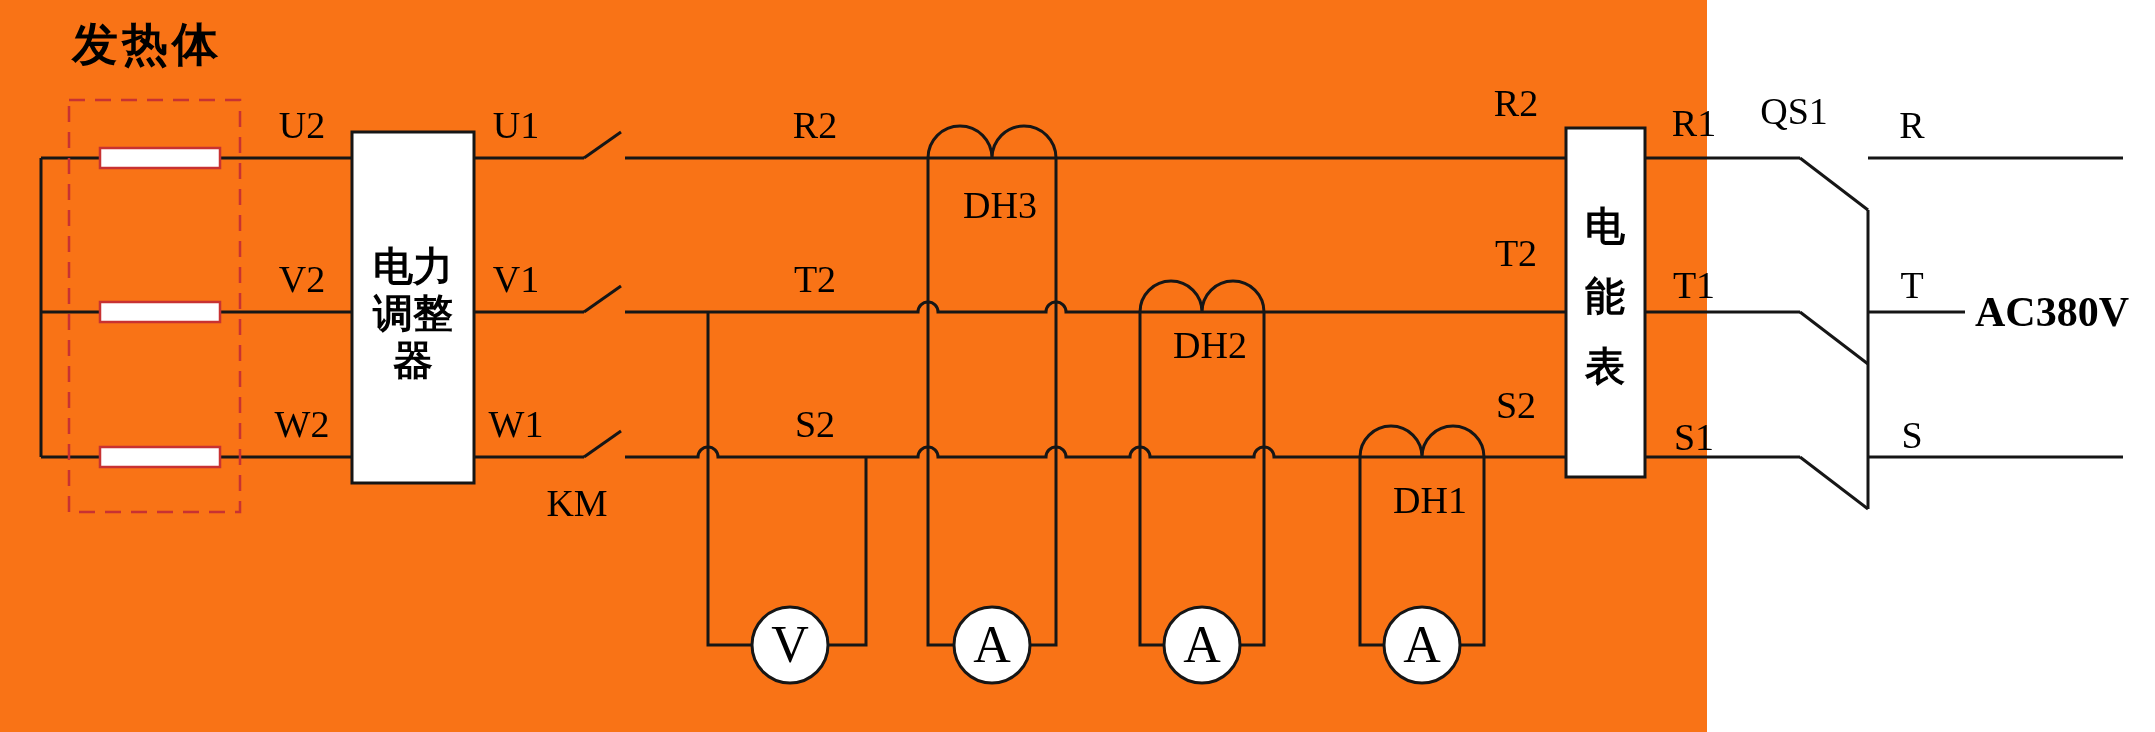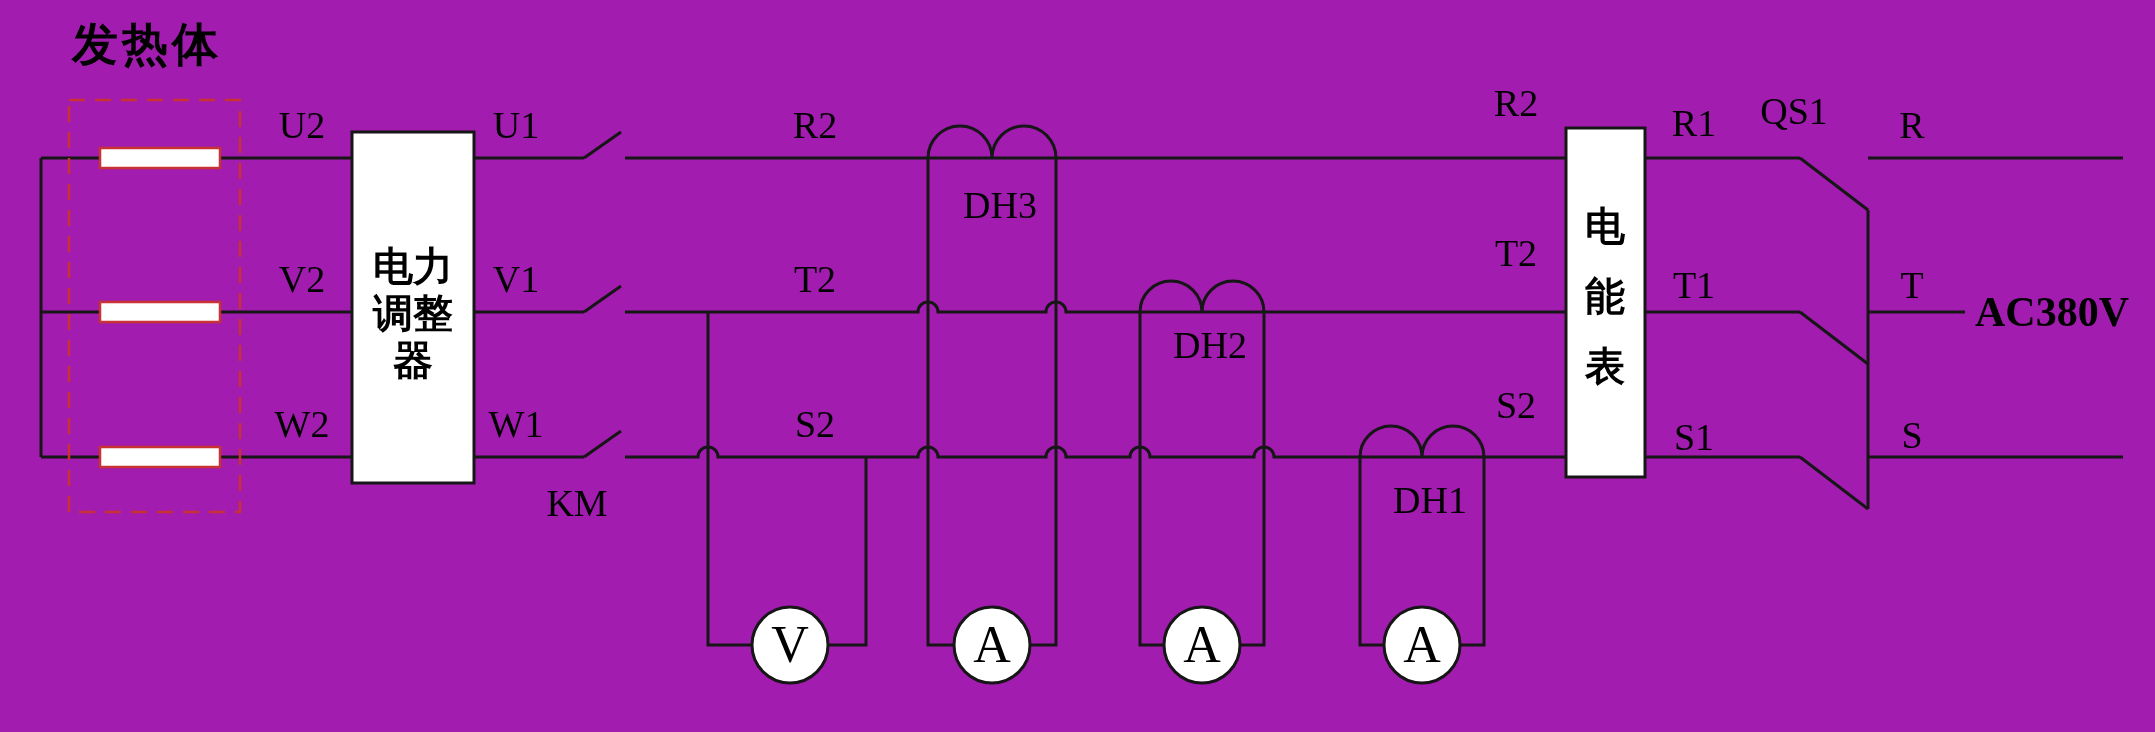--- a/index.html
+++ b/index.html
@@ -1,16 +1,16 @@
 <!DOCTYPE html>
 <html><head>
 <meta charset="utf-8">
 <style>
   html,body{margin:0;padding:0;background:#ffffff;}
-  .stage{width:2155px;height:732px;position:relative;background:#a21caf;}
+  .stage{width:1707px;height:732px;position:relative;background:#f97316;}
   svg{display:block;}
   .wire{stroke:#161616;stroke-width:3;fill:none;}
   .blade{stroke:#161616;stroke-width:3;fill:none;}
   .boxline{stroke:#161616;stroke-width:3;fill:#ffffff;}
   .redline{stroke:#c83232;stroke-width:2.5;fill:none;}
   .resistor{stroke:#c83232;stroke-width:2.5;fill:#ffffff;}
   .mcircle{stroke:#161616;stroke-width:3;fill:#ffffff;}
   text{fill:#000000;font-family:"Liberation Serif","DejaVu Serif",serif;}
   .lbl{font-size:38px;text-anchor:middle;}
   .cn{font-size:40px;text-anchor:middle;font-weight:600;}

